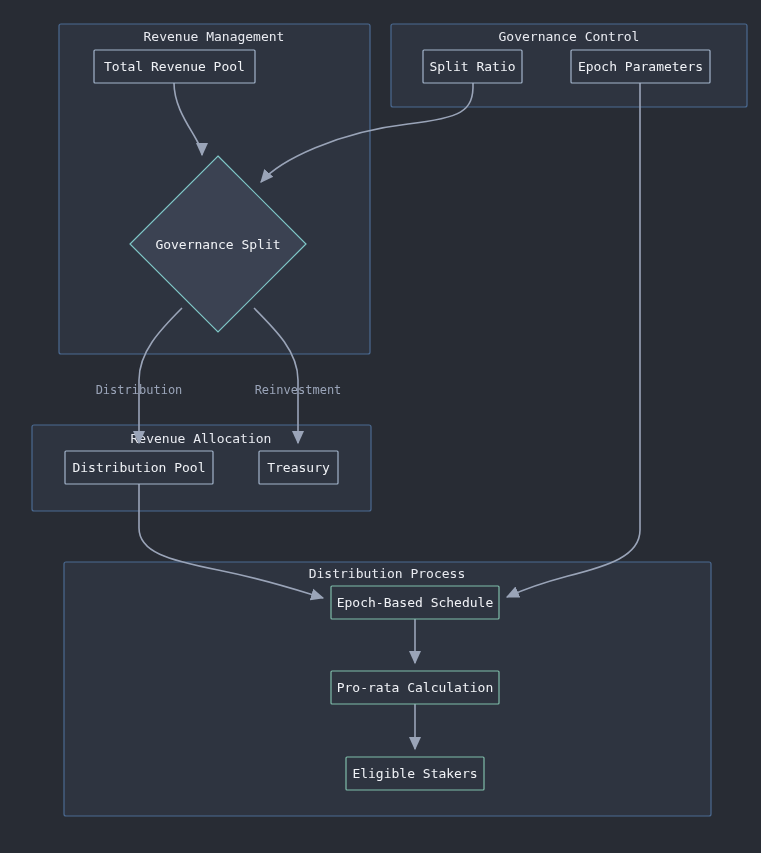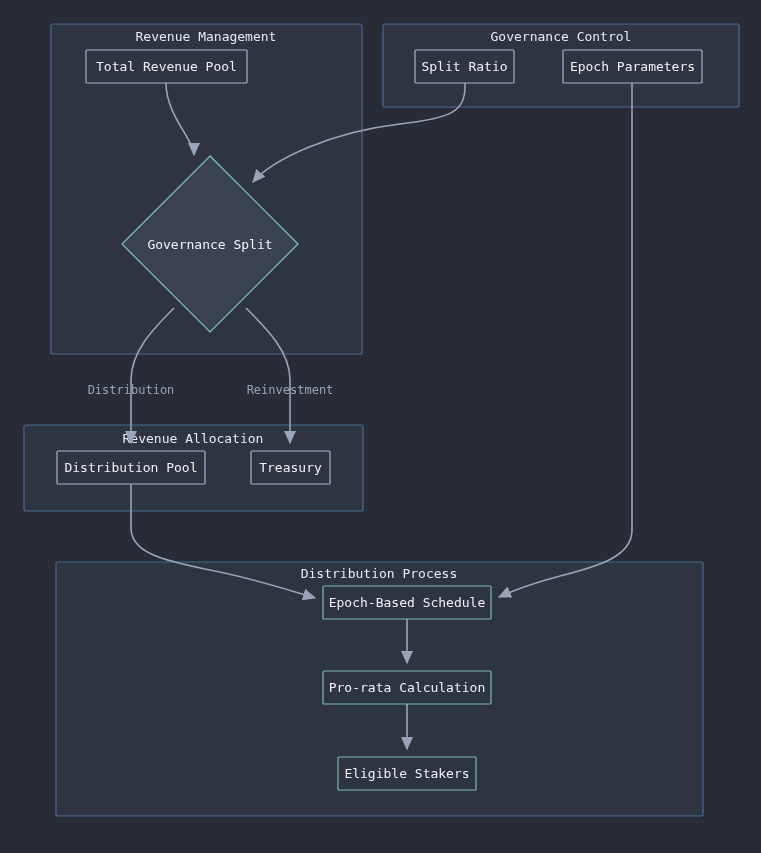--- a/index.html
+++ b/index.html
@@ -10,20 +10,21 @@
   body {
     width: 761px;
     height: 853px;
     overflow: hidden;
     font-family: "DejaVu Sans Mono", "Liberation Mono", monospace;
   }
   #diagram-root {
     position: relative;
     width: 727px;
     height: 853px;
+    padding-left: 8px;
   }
   svg#flow { display: block; }
 
   .cluster-box {
     fill: #2e3440;
     stroke: #4b6a91;
     stroke-width: 1.2px;
   }
   .cluster-title {
     fill: #e8eaf0;

